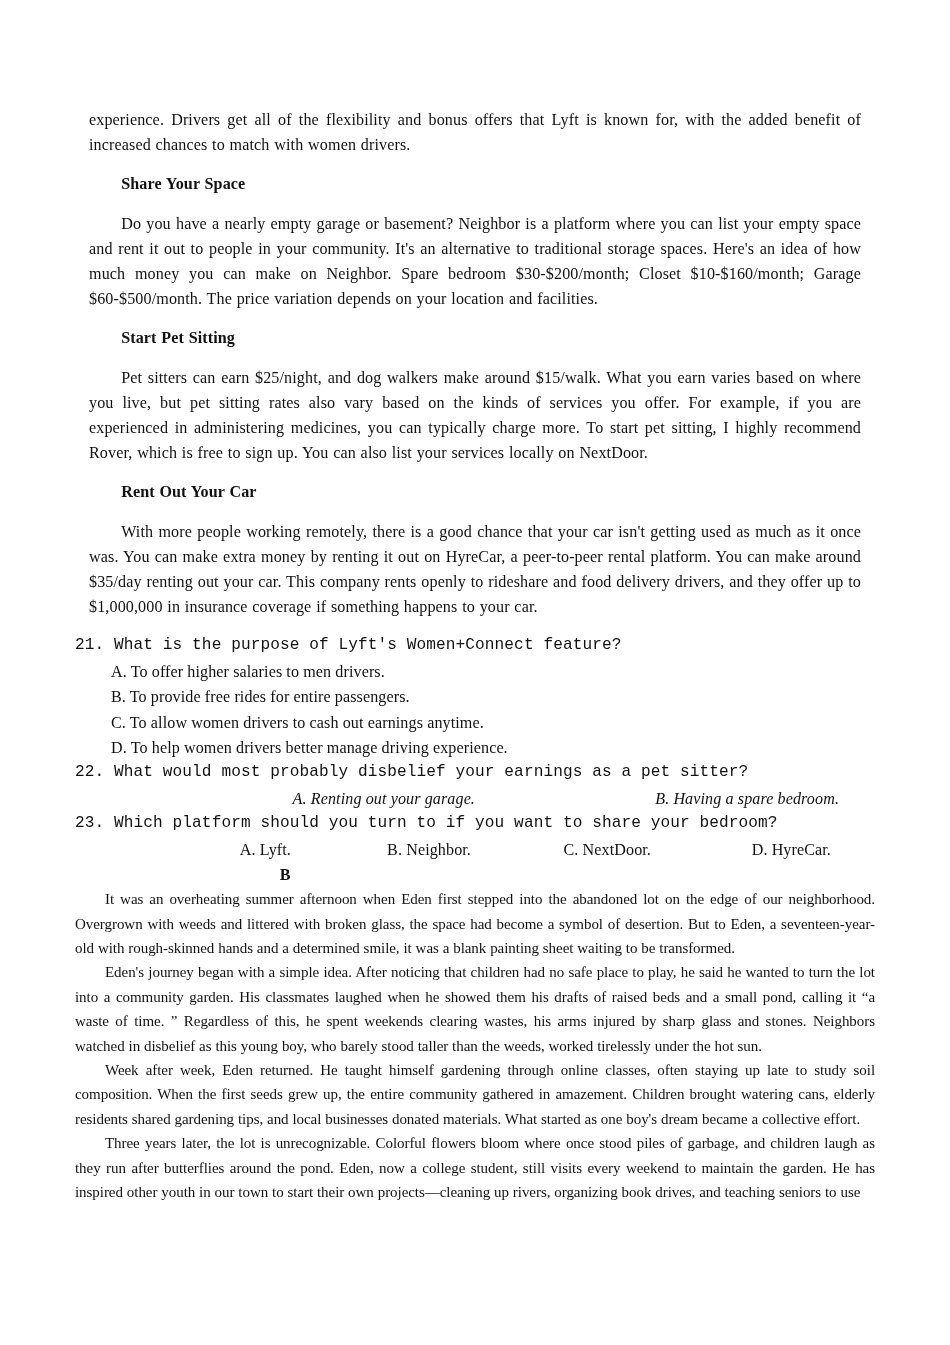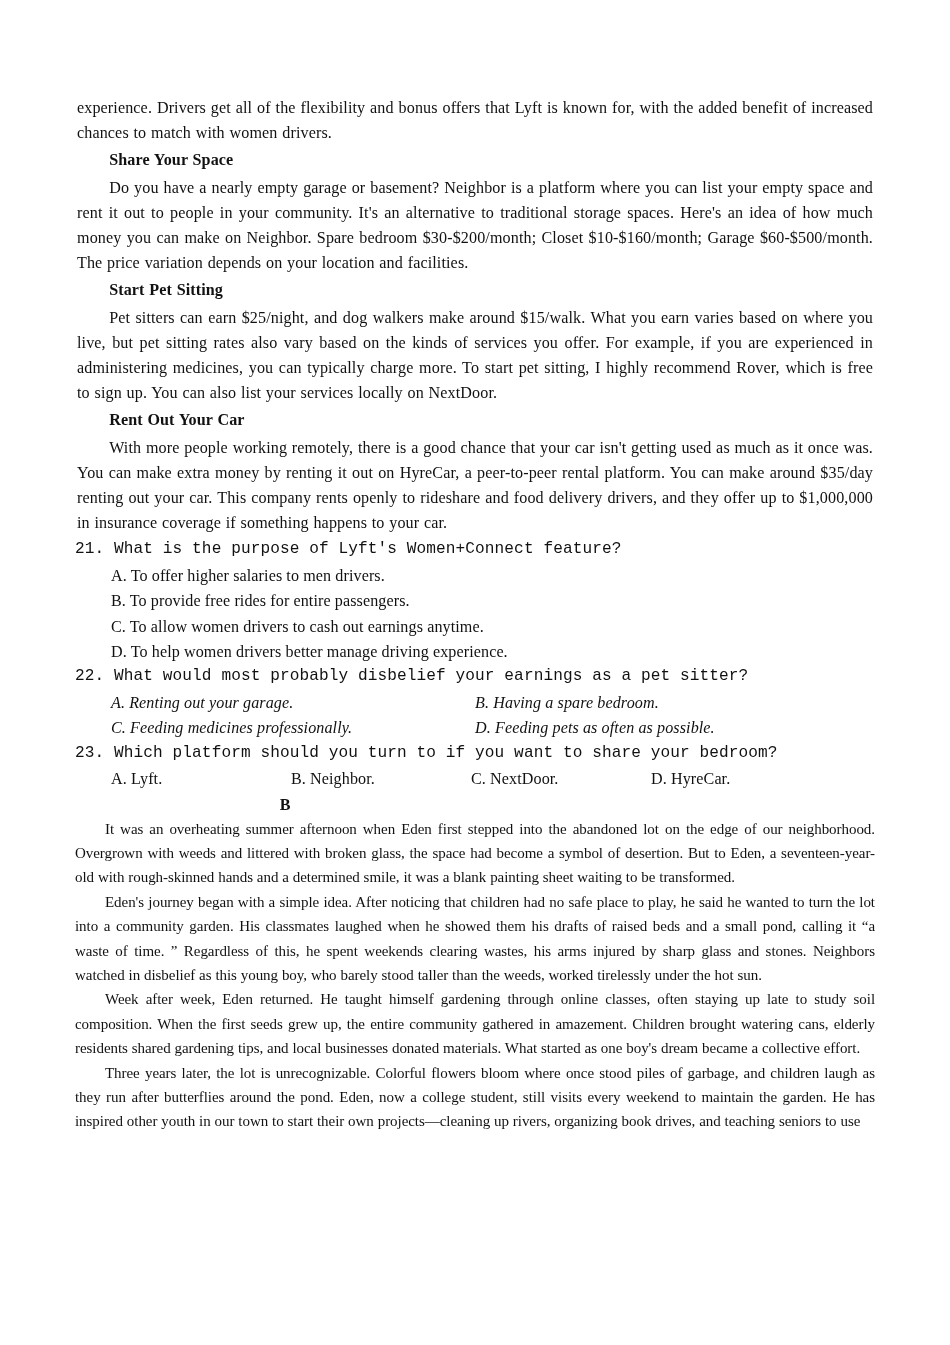--- a/index.html
+++ b/index.html
@@ -28,21 +28,21 @@
   .passage-a {
     padding-top: 93px;
     font-size: 16.1px;
     line-height: 25.2px;
     text-align: justify;
     text-justify: inter-word;
     letter-spacing: 0.12px;
     word-spacing: 0.6px;
   }
   .passage-a p {
-    margin: 2px;
+    margin: 14px;
     text-align: justify;
     text-align-last: left;
     font-family: Liberation Serif, serif;
   }
   .passage-a p.indent { text-indent: 2.0em; }
 
   .subhead {
     margin: 0;
     font-weight: bold;
     text-indent: 2.0em;
@@ -59,20 +59,21 @@
   .q-stem {
     margin: 0;
     text-align: left;
     white-space: nowrap;
     font-family: Liberation Mono, monospace;
   }
   .opt-row {
     margin: 0;
     display: flex;
     padding-left: 36px;
+    text-align: right;
   }
   .opt-row.cols1 .opt { flex: 0 0 auto; }
   .opt-row.cols2 .opt { flex: 0 0 364px; font-style: italic; }
   .opt-row.cols4 .opt { flex: 0 0 180px; }
   .opt { white-space: nowrap; }
 
   
   .section-letter {
     margin: 0;
     text-align: center;
@@ -130,24 +131,20 @@
     </p>
     <p class="opt-row cols1">
       <span class="opt">D. To help women drivers better manage driving experience.</span>
     </p>
 
     <p class="q-stem"><span>22.</span>&nbsp;<span>What would most probably disbelief your earnings as a pet sitter?</span></p>
     <p class="opt-row cols2">
       <span class="opt">A. Renting out your garage.</span>
       <span class="opt">B. Having a spare bedroom.</span>
     </p>
-    <p class="opt-row cols2">
-      <span class="opt">C. Feeding medicines professionally.</span>
-      <span class="opt">D. Feeding pets as often as possible.</span>
-    </p>
 
     <p class="q-stem"><span>23.</span>&nbsp;<span>Which platform should you turn to if you want to share your bedroom?</span></p>
     <p class="opt-row cols4">
       <span class="opt">A. Lyft.</span>
       <span class="opt">B. Neighbor.</span>
       <span class="opt">C. NextDoor.</span>
       <span class="opt">D. HyreCar.</span>
     </p>
   </div>
 

